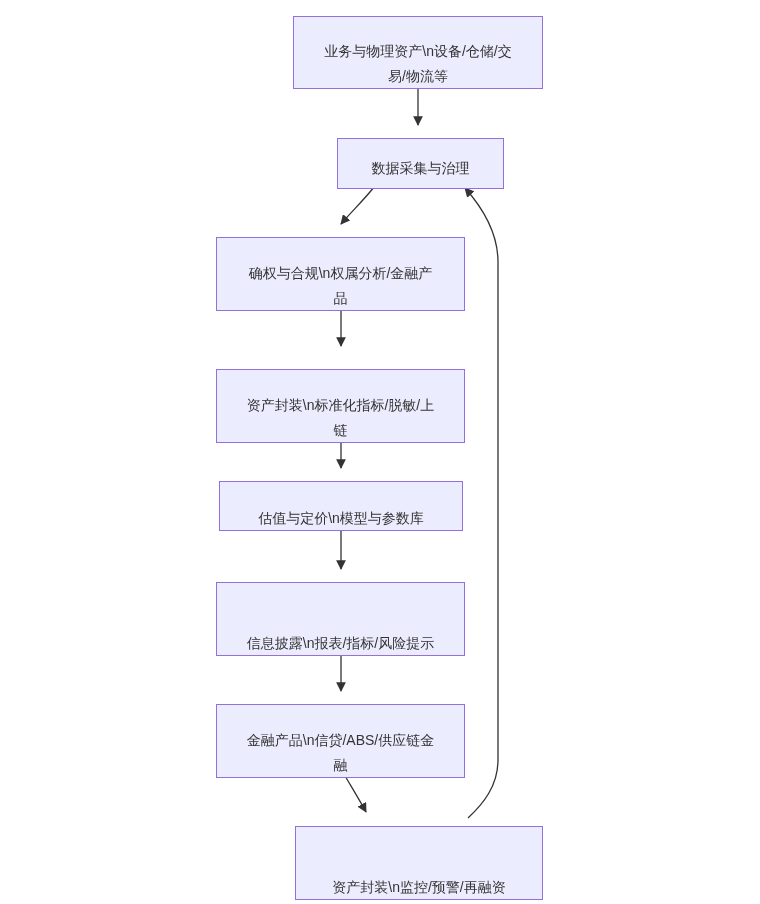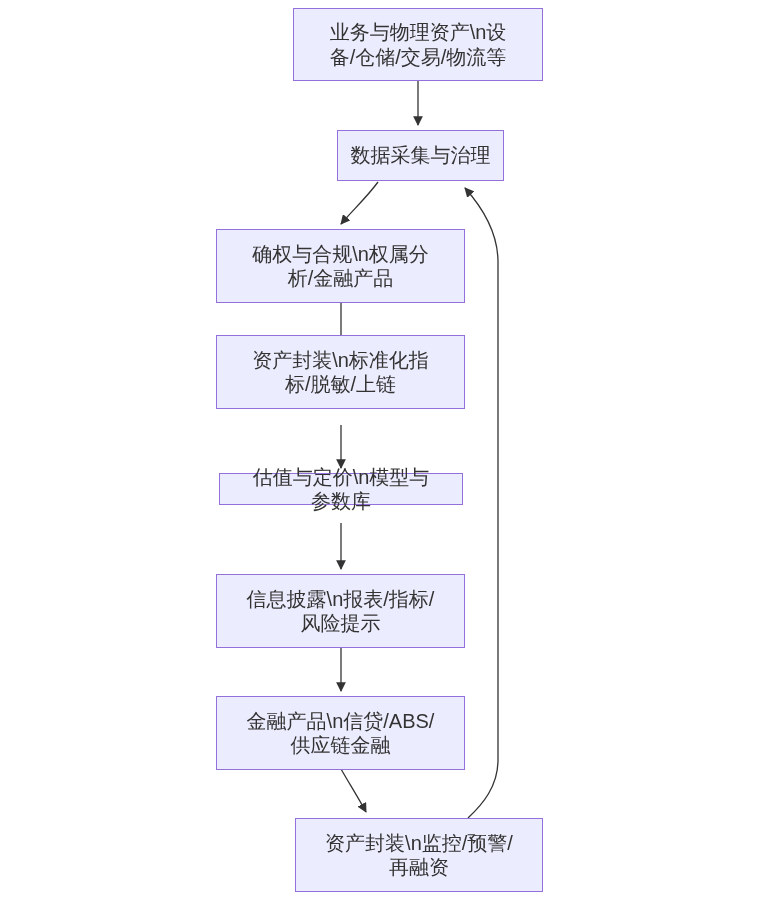--- a/index.html
+++ b/index.html
@@ -27,37 +27,38 @@
   }
   .edge {
     fill: none;
     stroke: var(--edge-color);
     stroke-width: 1.3px;
   }
   .arrowhead-shape { fill: var(--edge-color); }
   .node {
     position: absolute;
     display: flex;
-    align-items: center;
+    align-items: flex-end;
     justify-content: center;
     text-align: center;
     background: var(--node-fill);
     border: 1px solid var(--node-border);
     color: var(--text-color);
-    font-size: 20px;
+    font-size: 14px;
     line-height: 24.5px;
     padding: 0 25px;
     overflow-wrap: anywhere;
     word-break: break-all;
+    margin-top: 8px;
   }
   .n-a { left: 293px; top: 8px;   width: 250px; height: 73px; }
-  .n-b { left: 337px; top: 130px; width: 167px; height: 51px; padding: 16px 10px; }
+  .n-b { left: 337px; top: 130px; width: 167px; height: 51px; padding: 8px 10px; }
   .n-c { left: 216px; top: 229px; width: 249px; height: 74px; }
-  .n-d { left: 216px; top: 335px; width: 249px; height: 74px; }
-  .n-e { left: 219px; top: 473px; width: 244px; height: 32px; padding: 0 28px; }
+  .n-d { left: 216px; top: 361px; width: 249px; height: 74px; }
+  .n-e { left: 219px; top: 473px; width: 244px; height: 50px; padding: 0 28px; }
   .n-f { left: 216px; top: 574px; width: 249px; height: 74px; }
   .n-g { left: 216px; top: 696px; width: 249px; height: 74px; }
   .n-h { left: 295px; top: 818px; width: 248px; height: 74px; }
 </style>
 </head>
 <body>
 
 <div class="canvas">
 
   <svg class="edges-layer" width="760" height="904" viewBox="0 0 760 904" xmlns="http://www.w3.org/2000/svg">

